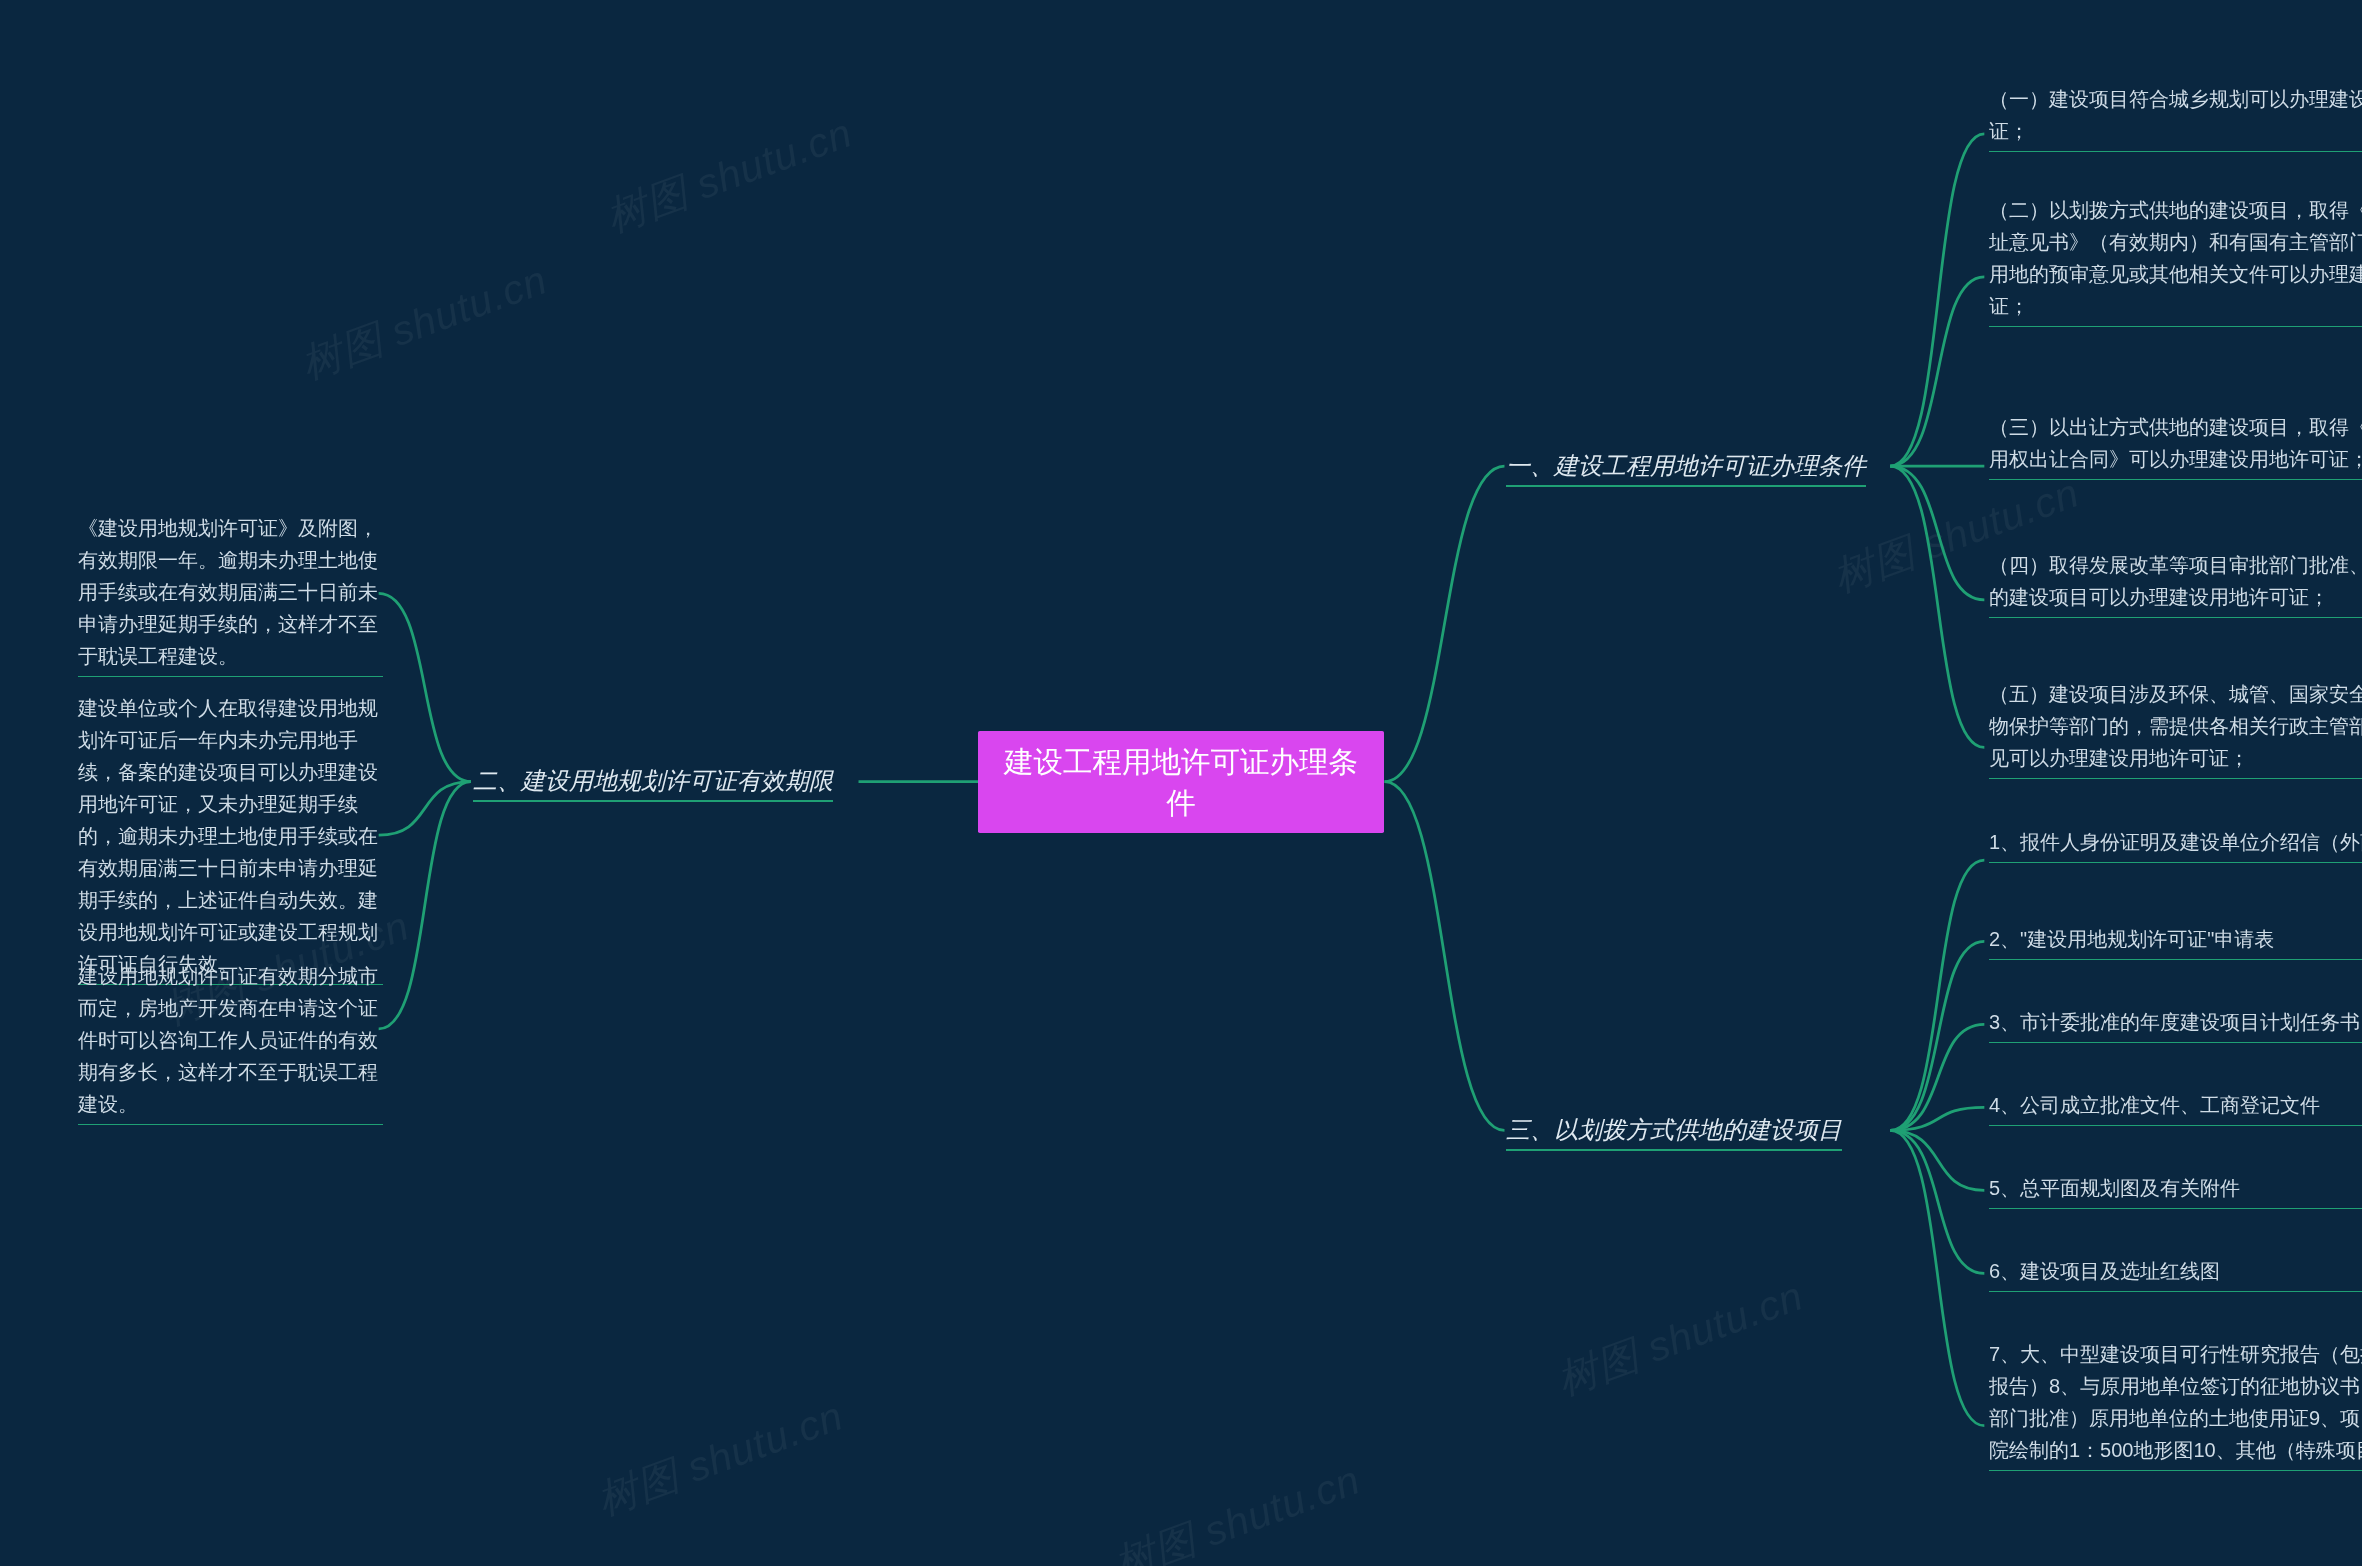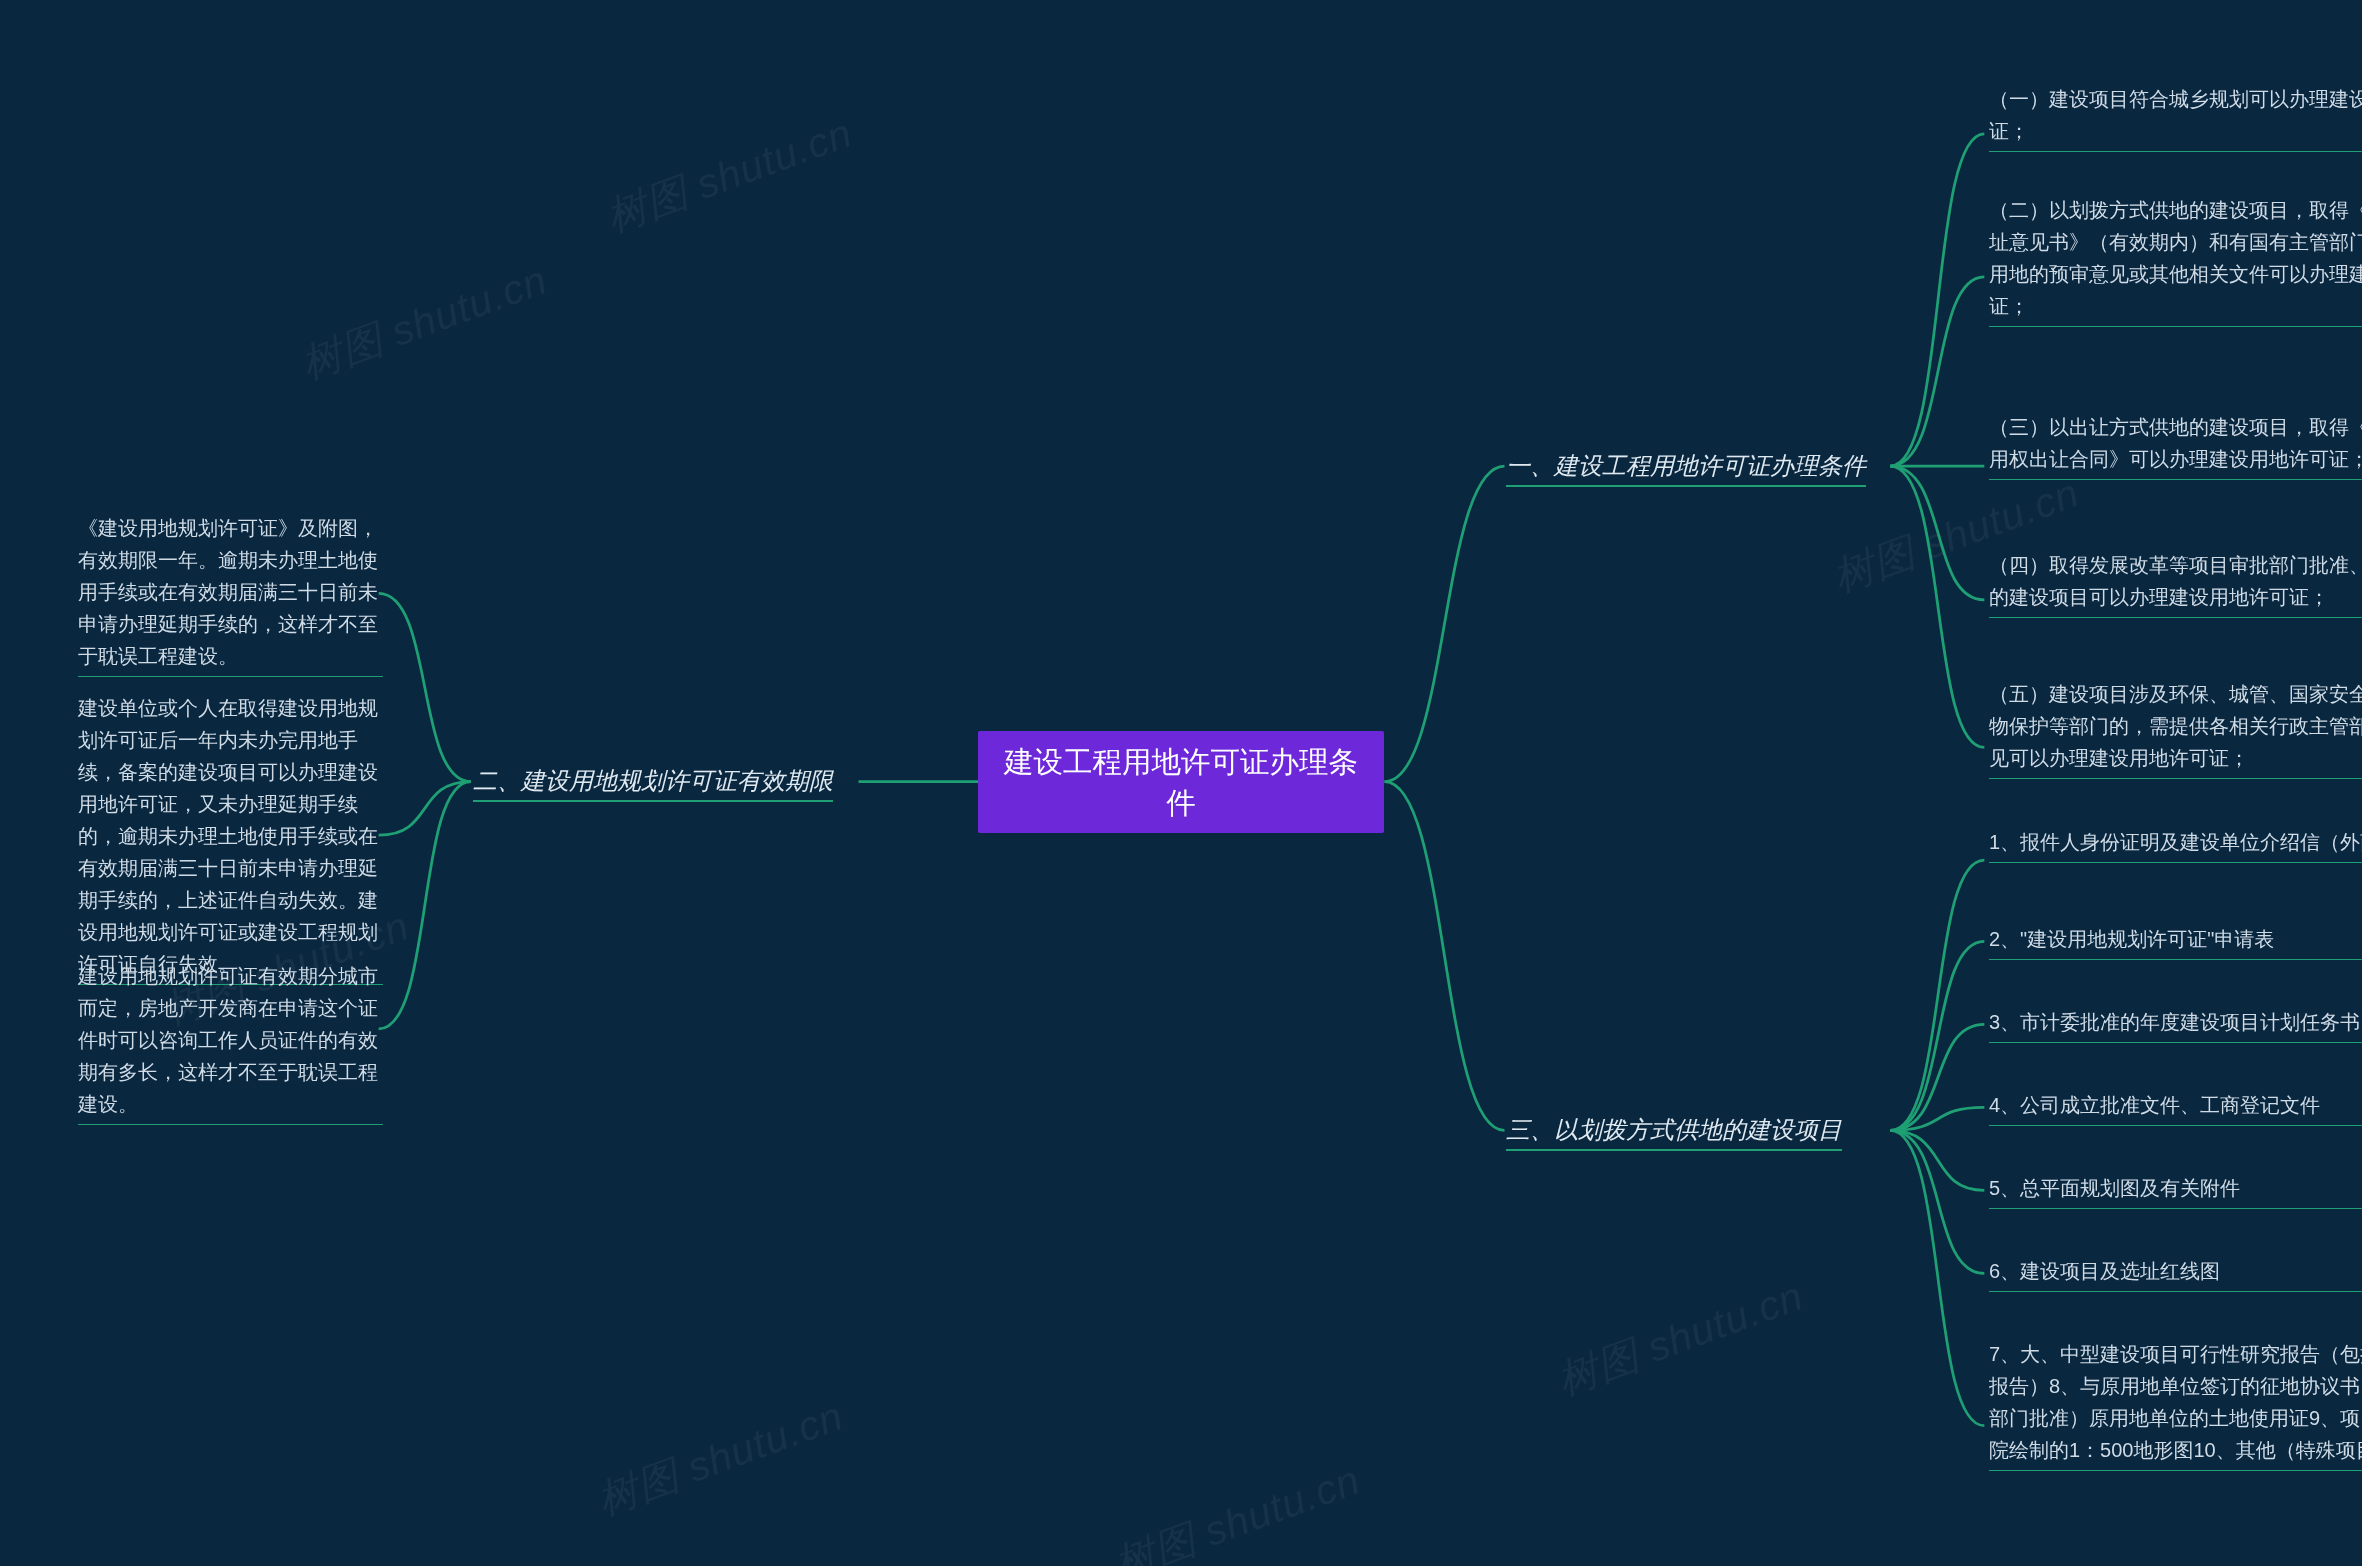--- a/index.html
+++ b/index.html
@@ -25,21 +25,21 @@
     letter-spacing: 0.9px;
   }
 
   
   .root {
     position: absolute;
     left: 978px;
     top: 731px;
     width: 406px;
     height: 102px;
-    background: #6d28d9;
+    background: #d946ef;
     color: #ffffff;
     font-size: 29.5px;
     line-height: 1.4;
     display: flex;
     align-items: center;
     justify-content: center;
     text-align: center;
     padding: 9.2px 18.5px;
     border-radius: 1.8px;
   }

